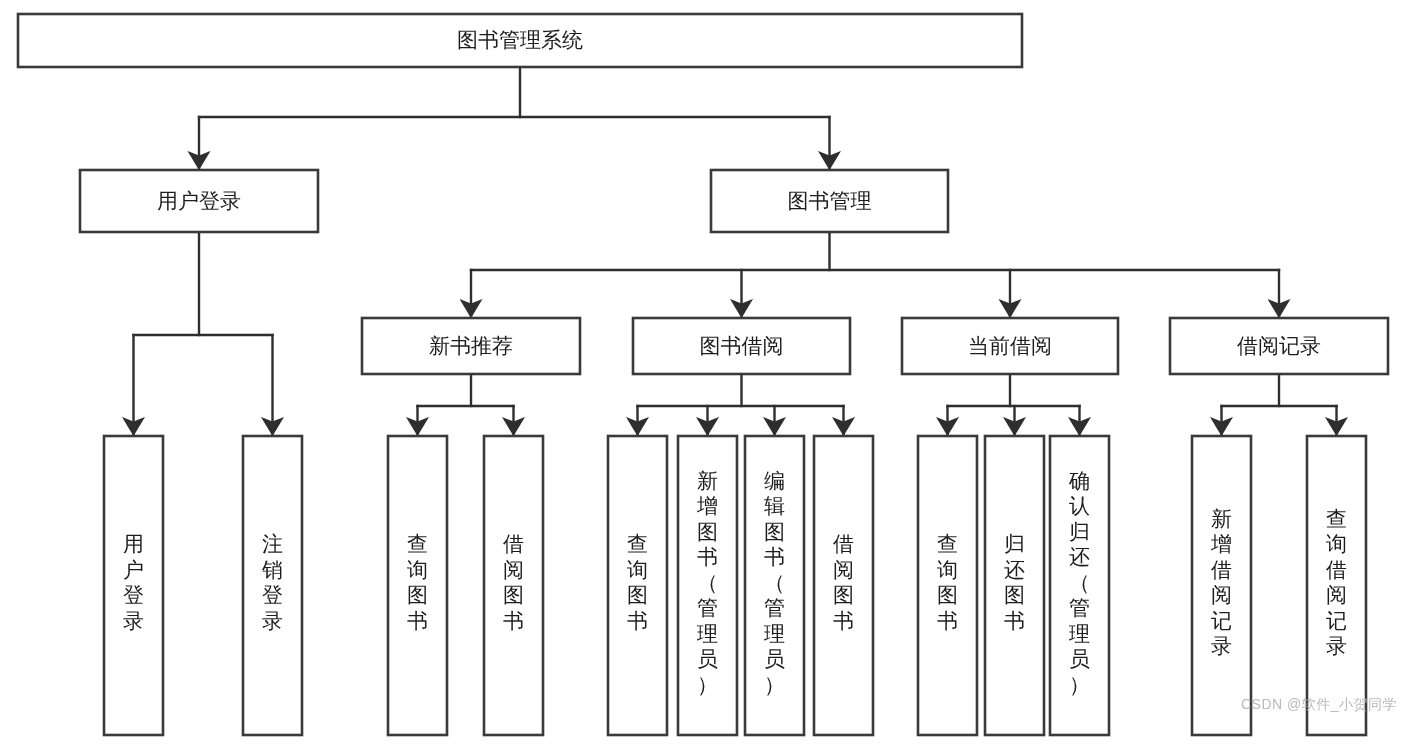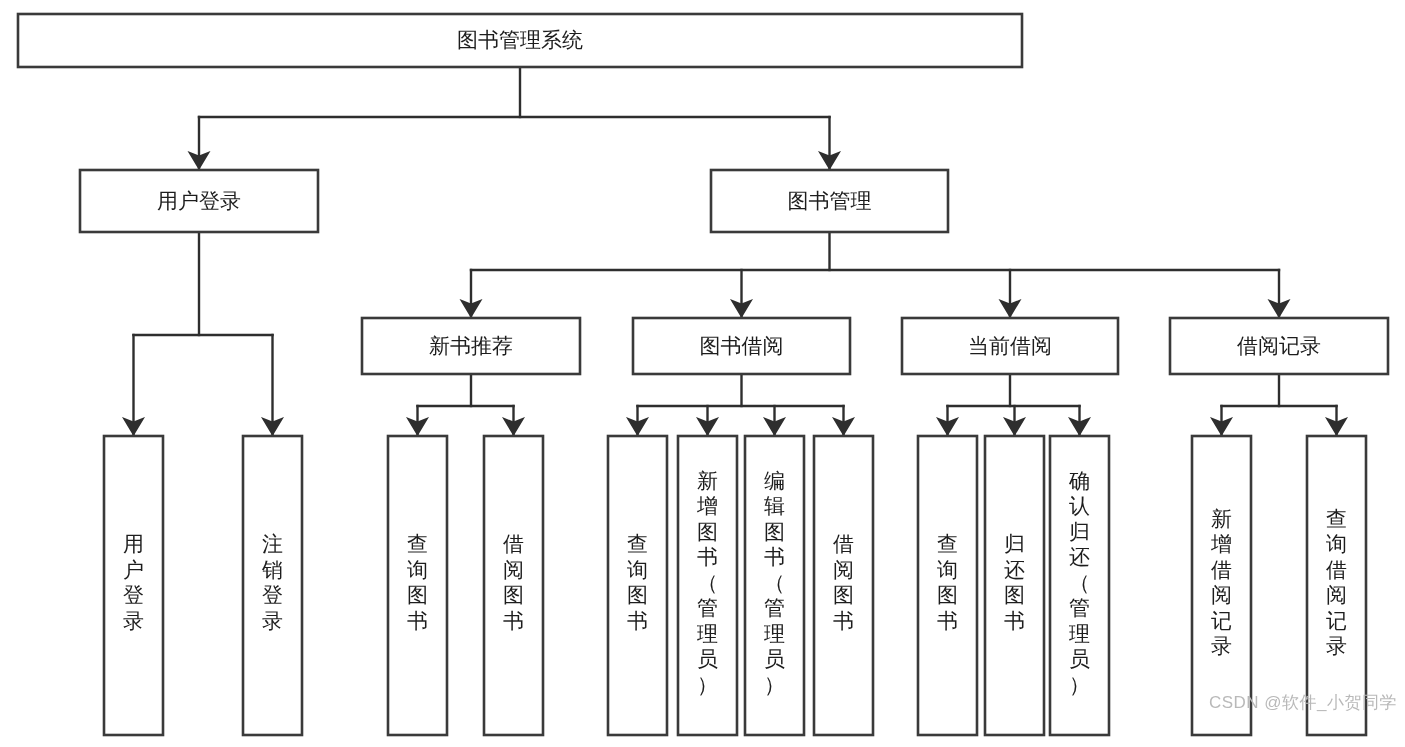--- a/index.html
+++ b/index.html
@@ -52,21 +52,21 @@
   }
   .arrow-head {
     fill: #2e2e2e;
     stroke: none;
   }
   .watermark {
     position: absolute;
     right: 8px;
     bottom: 3px;
     font-family: "Liberation Sans", "DejaVu Sans", sans-serif;
-    font-size: 17px;
+    font-size: 14px;
     color: #b9b9b9;
     letter-spacing: 0.5px;
     white-space: nowrap;
     user-select: none;
   }
 </style>
 </head>
 <body>
 
 <div id="chart-root">

